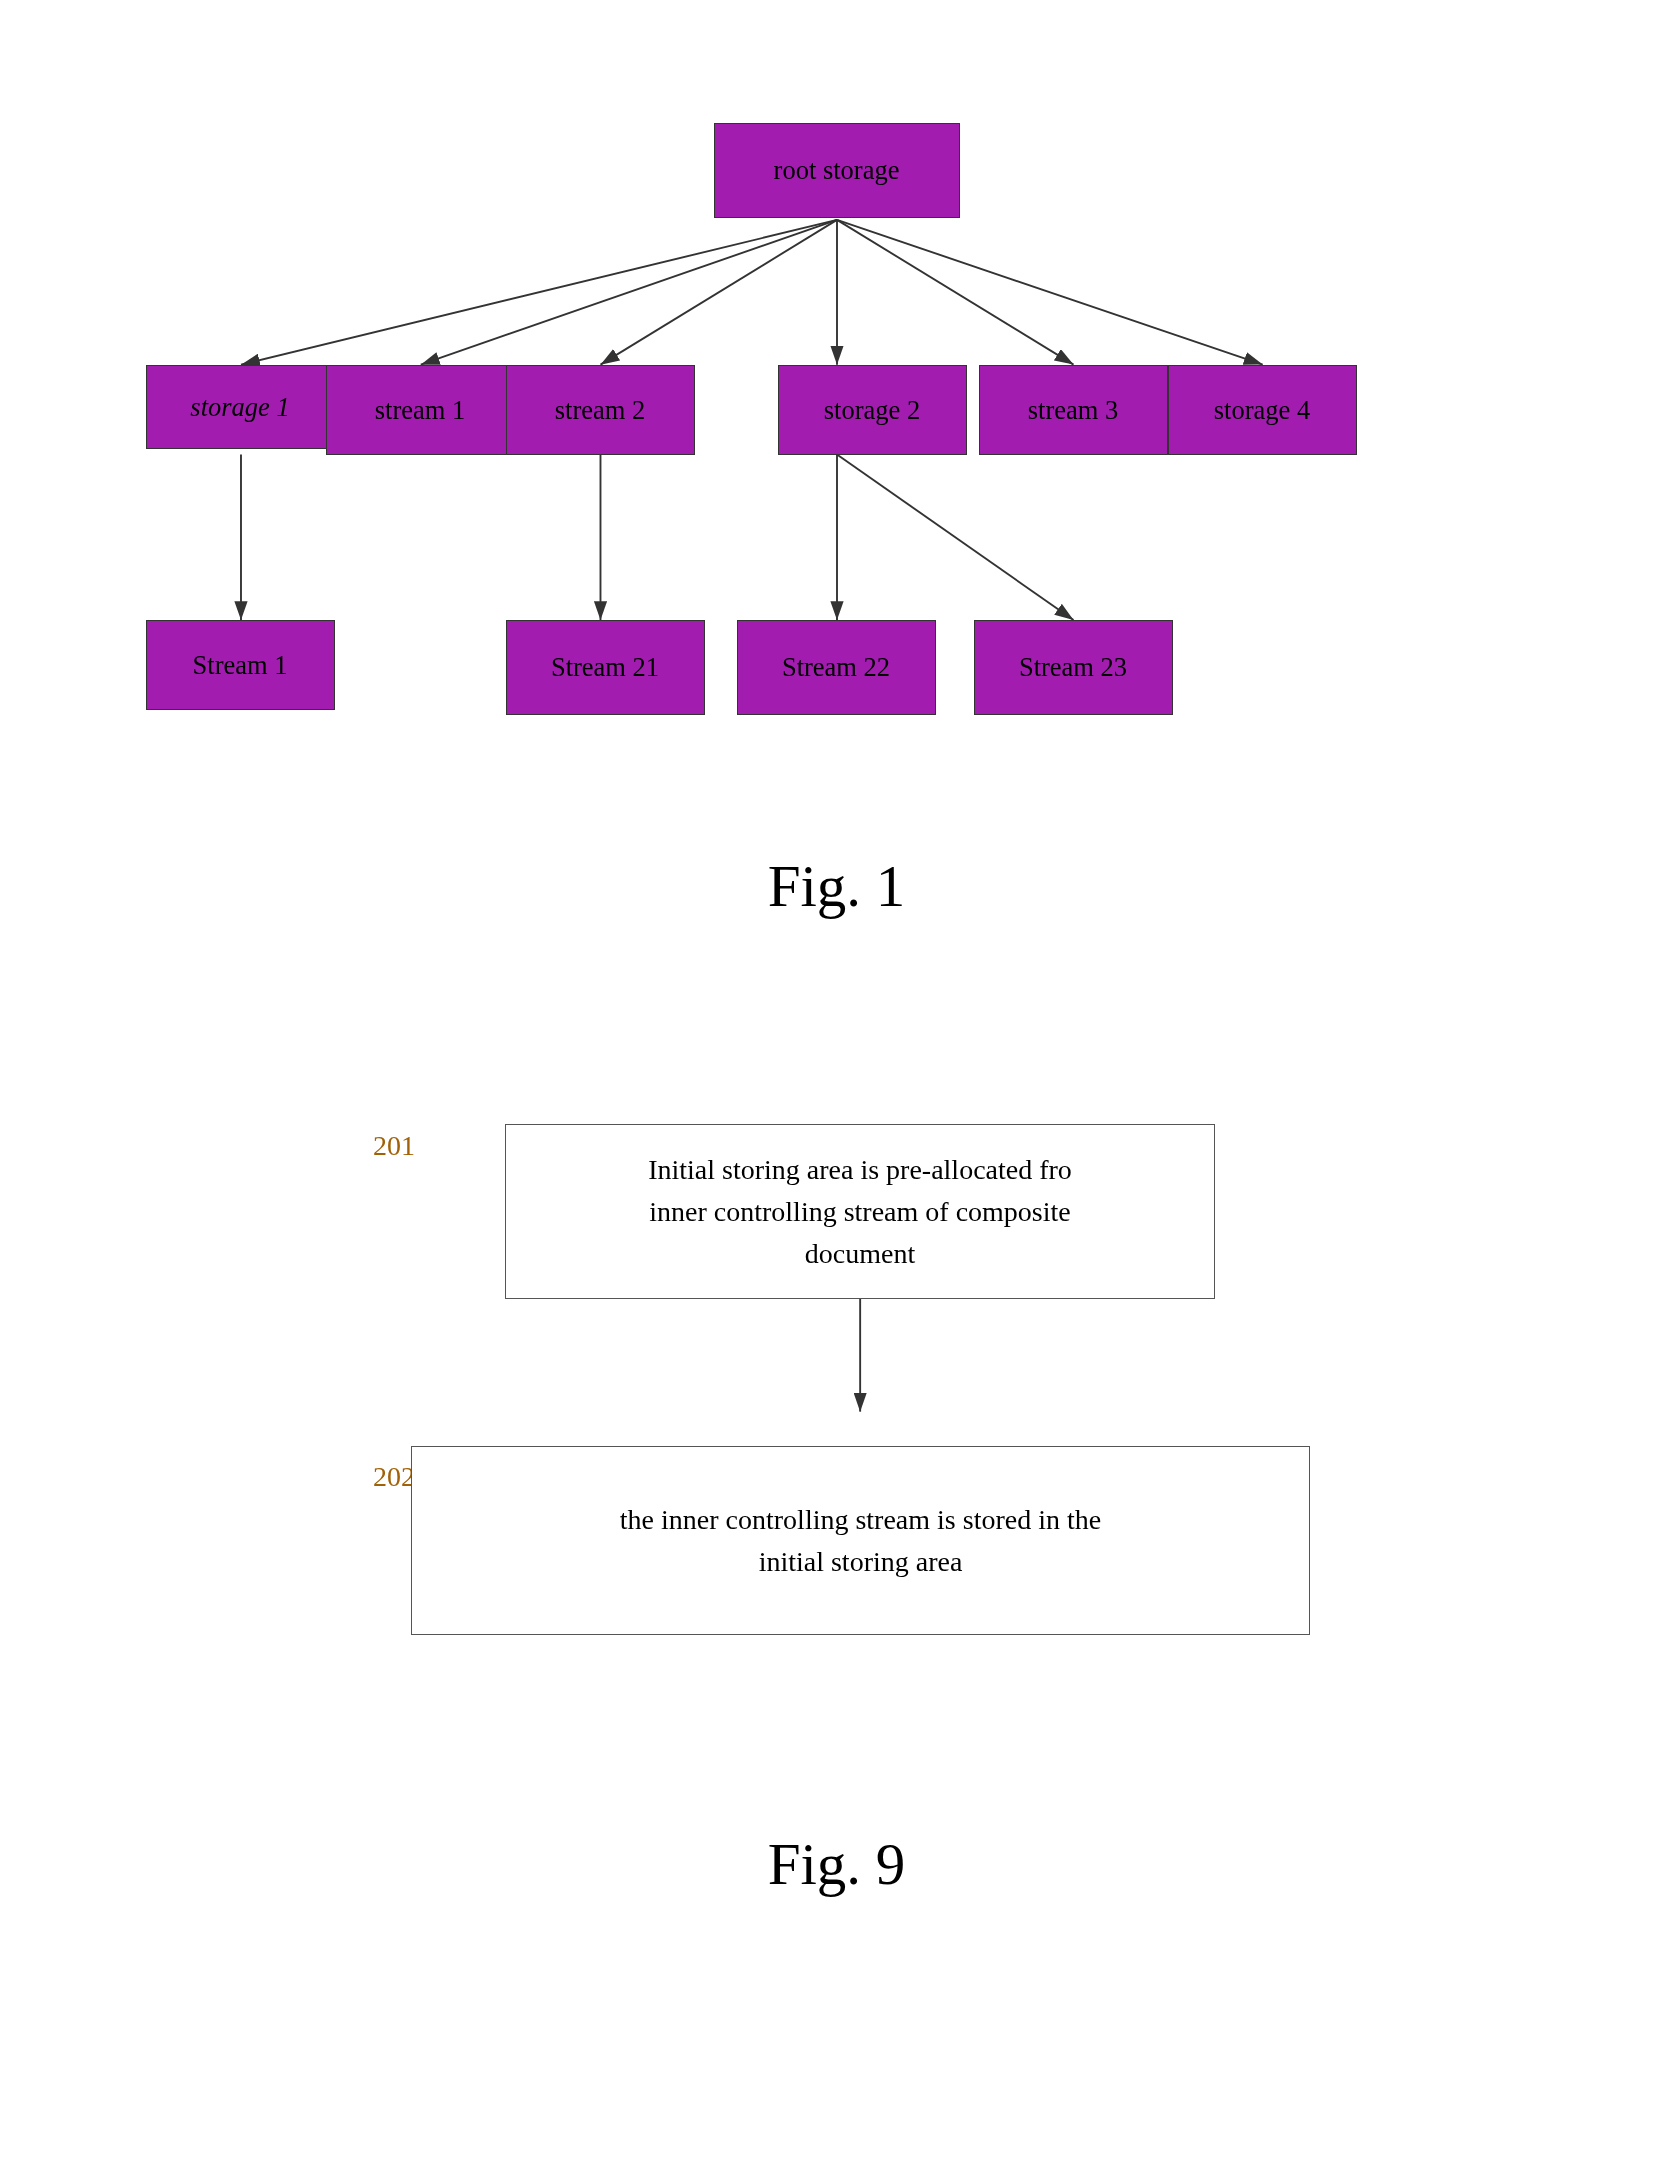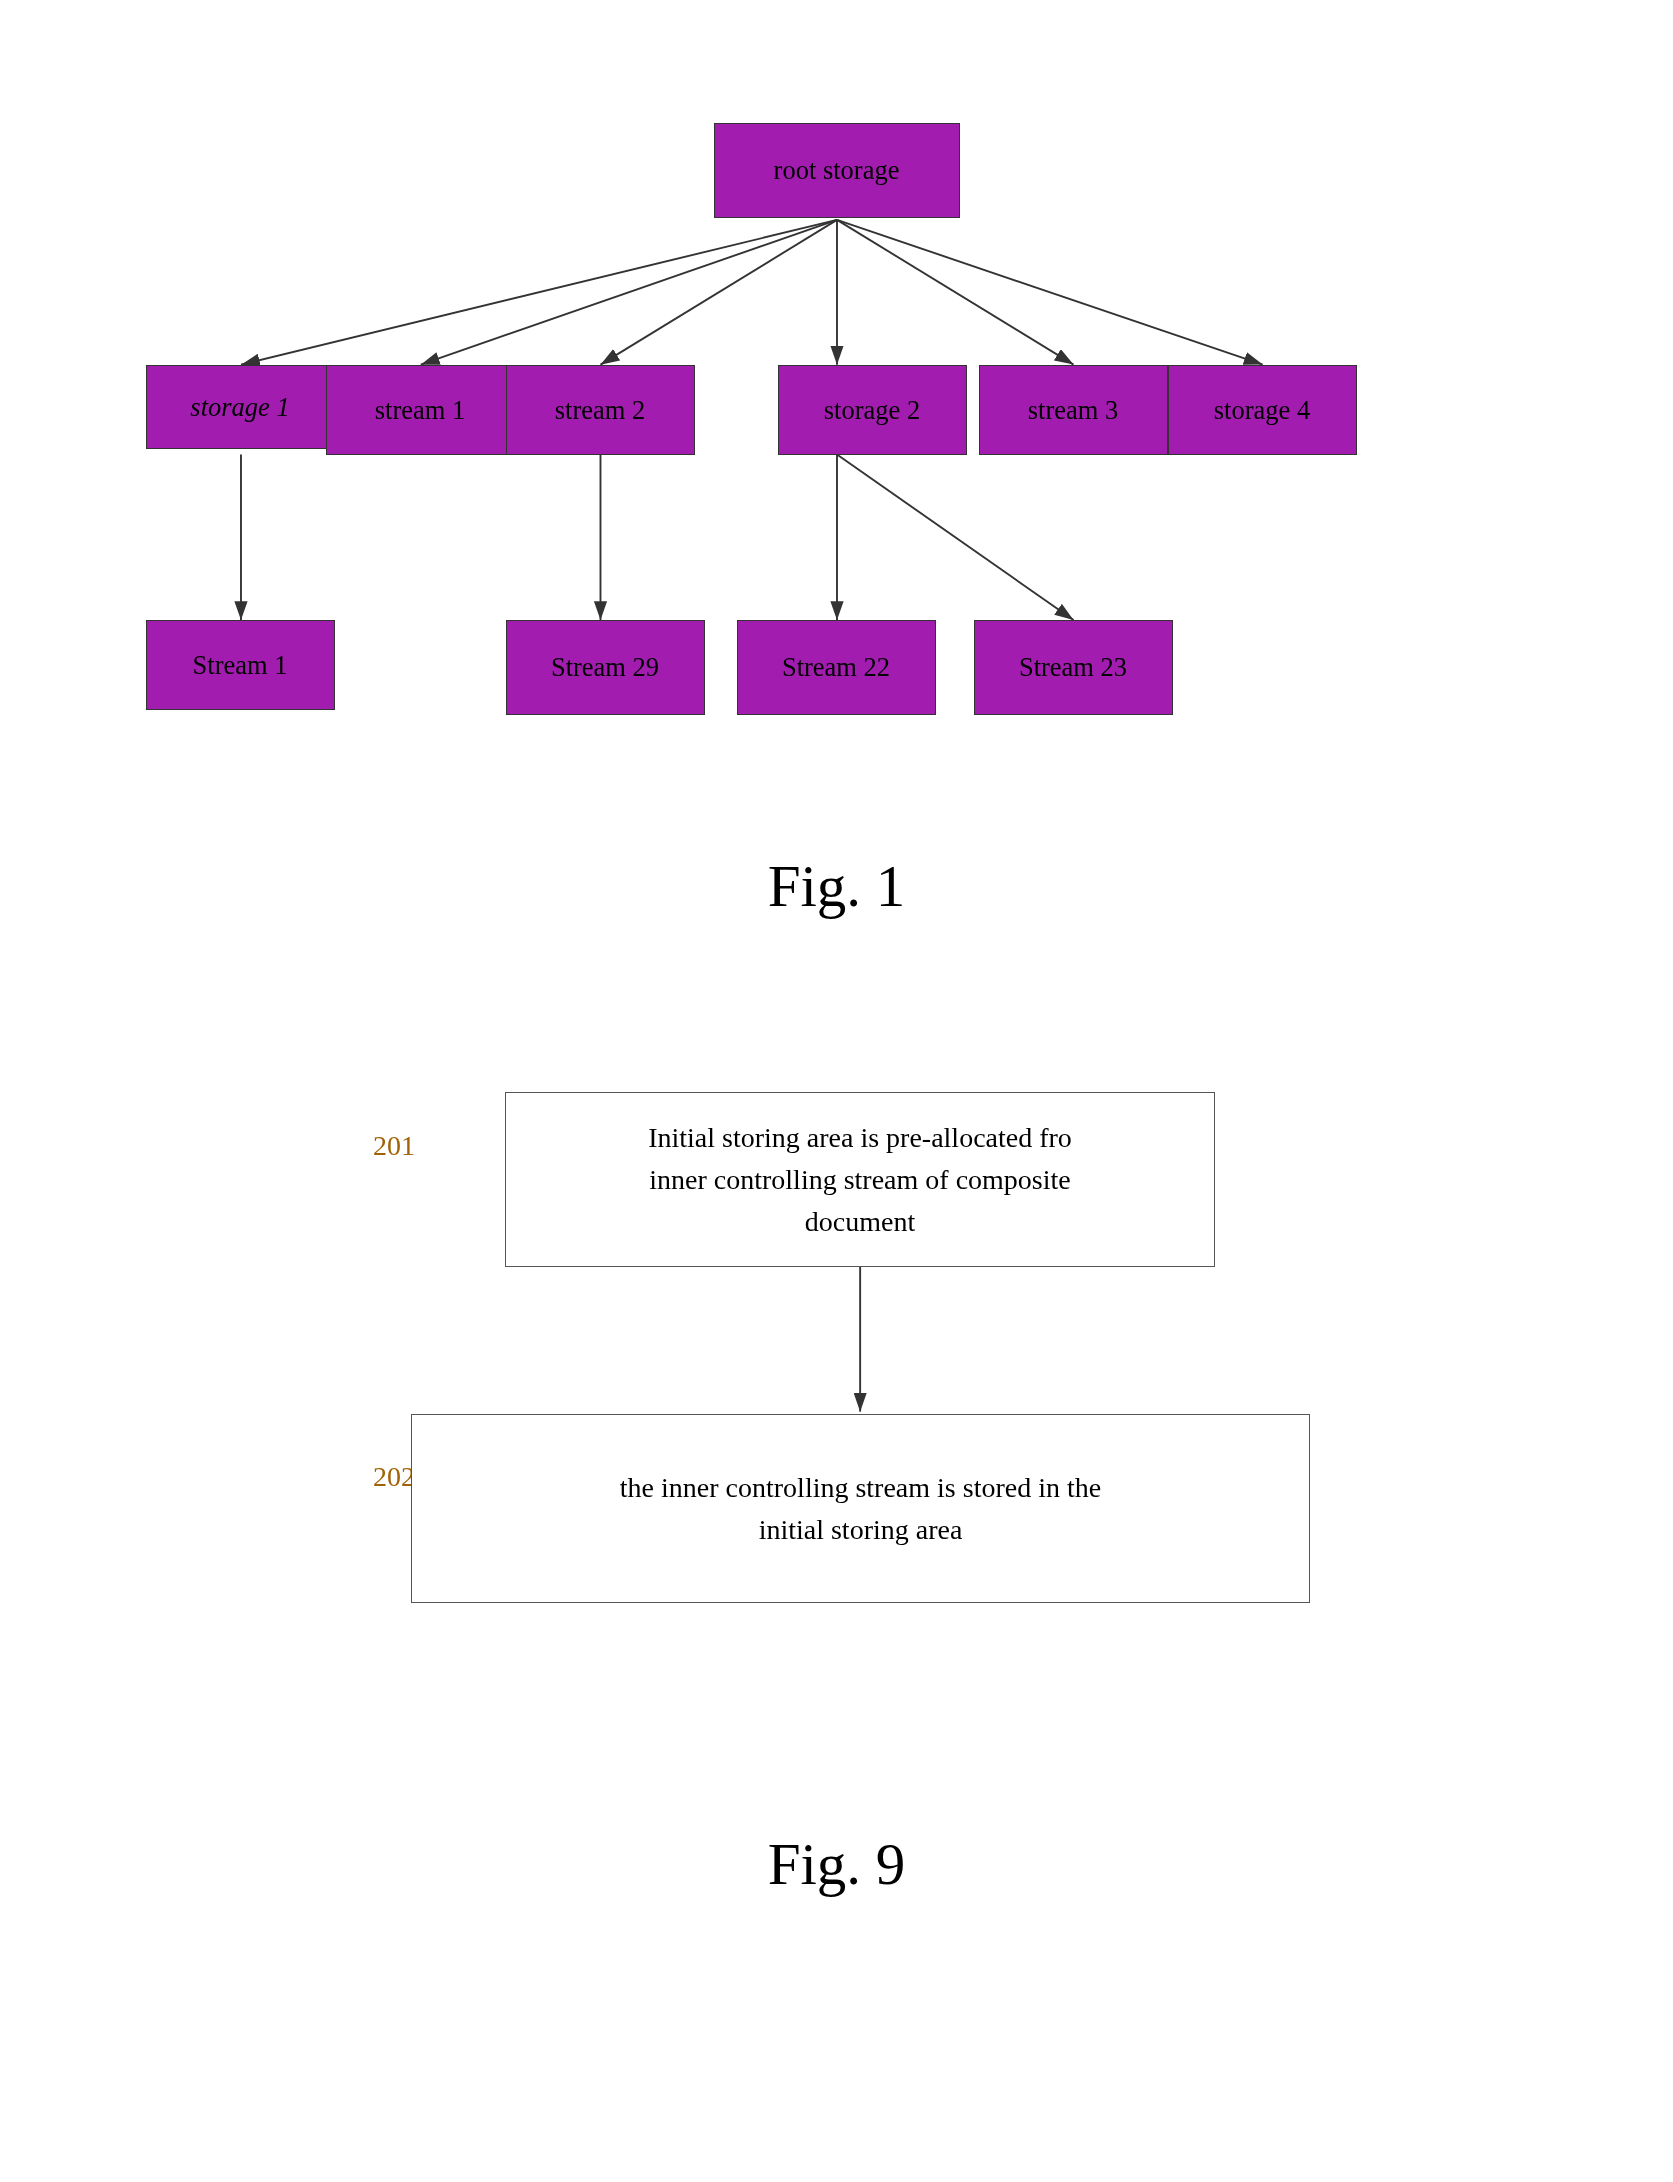--- a/index.html
+++ b/index.html
@@ -88,20 +88,21 @@
       position: absolute;
       border: 1.9px solid #555;
       background: #fff;
       display: flex;
       align-items: center;
       justify-content: center;
       font-size: 28px;
       text-align: center;
       padding: 19px 28px;
       line-height: 1.5;
+      margin-top: 32px;
     }
 
     .flow-label {
       position: absolute;
       font-size: 28px;
       color: #a16207;
     }
 
     svg.flow-lines {
       position: absolute;
@@ -168,21 +169,21 @@
       <div class="node-box" style="left:379px; top:270px; width:189px; height:90px;">stream 2</div>
 
       <div class="node-box" style="left:651px; top:270px; width:189px; height:90px;">storage 2</div>
 
       <div class="node-box" style="left:852px; top:270px; width:189px; height:90px;">stream 3</div>
 
       <div class="node-box" style="left:1041px; top:270px; width:189px; height:90px;">storage 4</div>
 
       <div class="node-box" style="left:19px; top:525px; width:189px; height:90px;">Stream 1</div>
 
-      <div class="node-box" style="left:379px; top:525px; width:199px; height:95px;">Stream 29</div>
+      <div class="node-box" style="left:379px; top:525px; width:199px; height:95px;">Stream 21</div>
 
       <div class="node-box" style="left:610px; top:525px; width:199px; height:95px;">Stream 22</div>
 
       <div class="node-box" style="left:847px; top:525px; width:199px; height:95px;">Stream 23</div>
 
     </div>
 
     <div class="fig-label">Fig. 1</div>
   </div>
 

